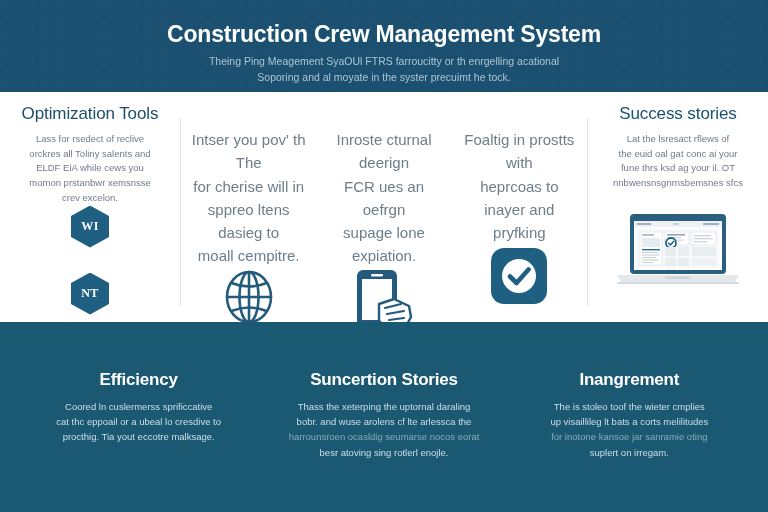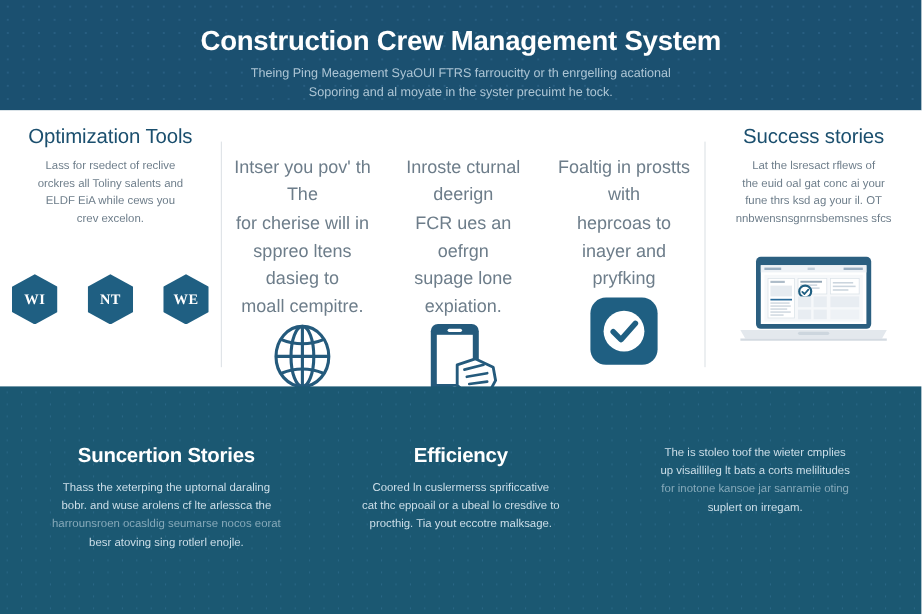--- a/index.html
+++ b/index.html
@@ -138,21 +138,21 @@
     display: flex;
     align-items: center;
     justify-content: center;
     width: 100%;
     padding-bottom: 14px;
   }
 
   
   .hex-row {
     display: flex;
-    flex-direction: row;
+    flex-direction: column;
     align-items: center;
     gap: 25px;
   }
   .hex {
     position: relative;
     width: 38px;
     height: 42px;
     background: #1f5f82;
     clip-path: polygon(50% 0%, 100% 25%, 100% 75%, 50% 100%, 0% 75%, 0% 25%);
     display: flex;
@@ -246,20 +246,21 @@
   </div>
 
   <div class="middle">
 
     <div class="col col-wide">
       <div class="col-heading">Optimization Tools</div>
       <div class="col-body">
         <div>Lass for rsedect of reclive</div>
         <div>orckres all Toliny salents and</div>
         <div>ELDF EiA while cews you</div>
+        <div class="dim">momon prstanbwr xemsnsse</div>
         <div>crev excelon.</div>
       </div>
       <div class="icon-slot">
         <div class="hex-row">
           <div class="hex">
             <span>WI</span>
           </div>
           <div class="hex">
             <span>NT</span>
           </div>
@@ -383,39 +384,40 @@
           <path d="M4 70 H126 V72 H4 Z" fill="#d3dae1"></path>
         </svg>
       </div>
     </div>
 
   </div>
 
   <div class="footer">
 
     <div class="fcol">
+      <div class="fcol-heading">Efficiency</div>
+      <div class="fcol-body">
+        <div>Coored ln cuslermerss sprificcative</div>
+        <div>cat thc eppoail or a ubeal lo cresdive to</div>
+        <div>procthig. Tia yout eccotre malksage.</div>
+      </div>
+    </div>
+
+    <div class="fcol">
       <div class="fcol-heading">Suncertion Stories</div>
       <div class="fcol-body">
         <div>Thass the xeterping the uptornal daraling</div>
         <div>bobr. and wuse arolens cf lte arlessca the</div>
         <div class="faint">harrounsroen ocasldig  seumarse nocos eorat</div>
         <div>besr atoving sing rotlerl enojle.</div>
       </div>
     </div>
 
     <div class="fcol">
-      <div class="fcol-heading">Efficiency</div>
-      <div class="fcol-body">
-        <div>Coored ln cuslermerss sprificcative</div>
-        <div>cat thc eppoail or a ubeal lo cresdive to</div>
-        <div>procthig. Tia yout eccotre malksage.</div>
-      </div>
-    </div>
-
-    <div class="fcol">
+      <div class="fcol-heading">Inangrement</div>
       <div class="fcol-body">
         <div>The is stoleo toof the wieter cmplies</div>
         <div>up visaillileg lt bats a corts melilitudes</div>
         <div class="faint">for inotone kansoe jar sanramie oting</div>
         <div>suplert on irregam.</div>
       </div>
     </div>
 
   </div>
 

